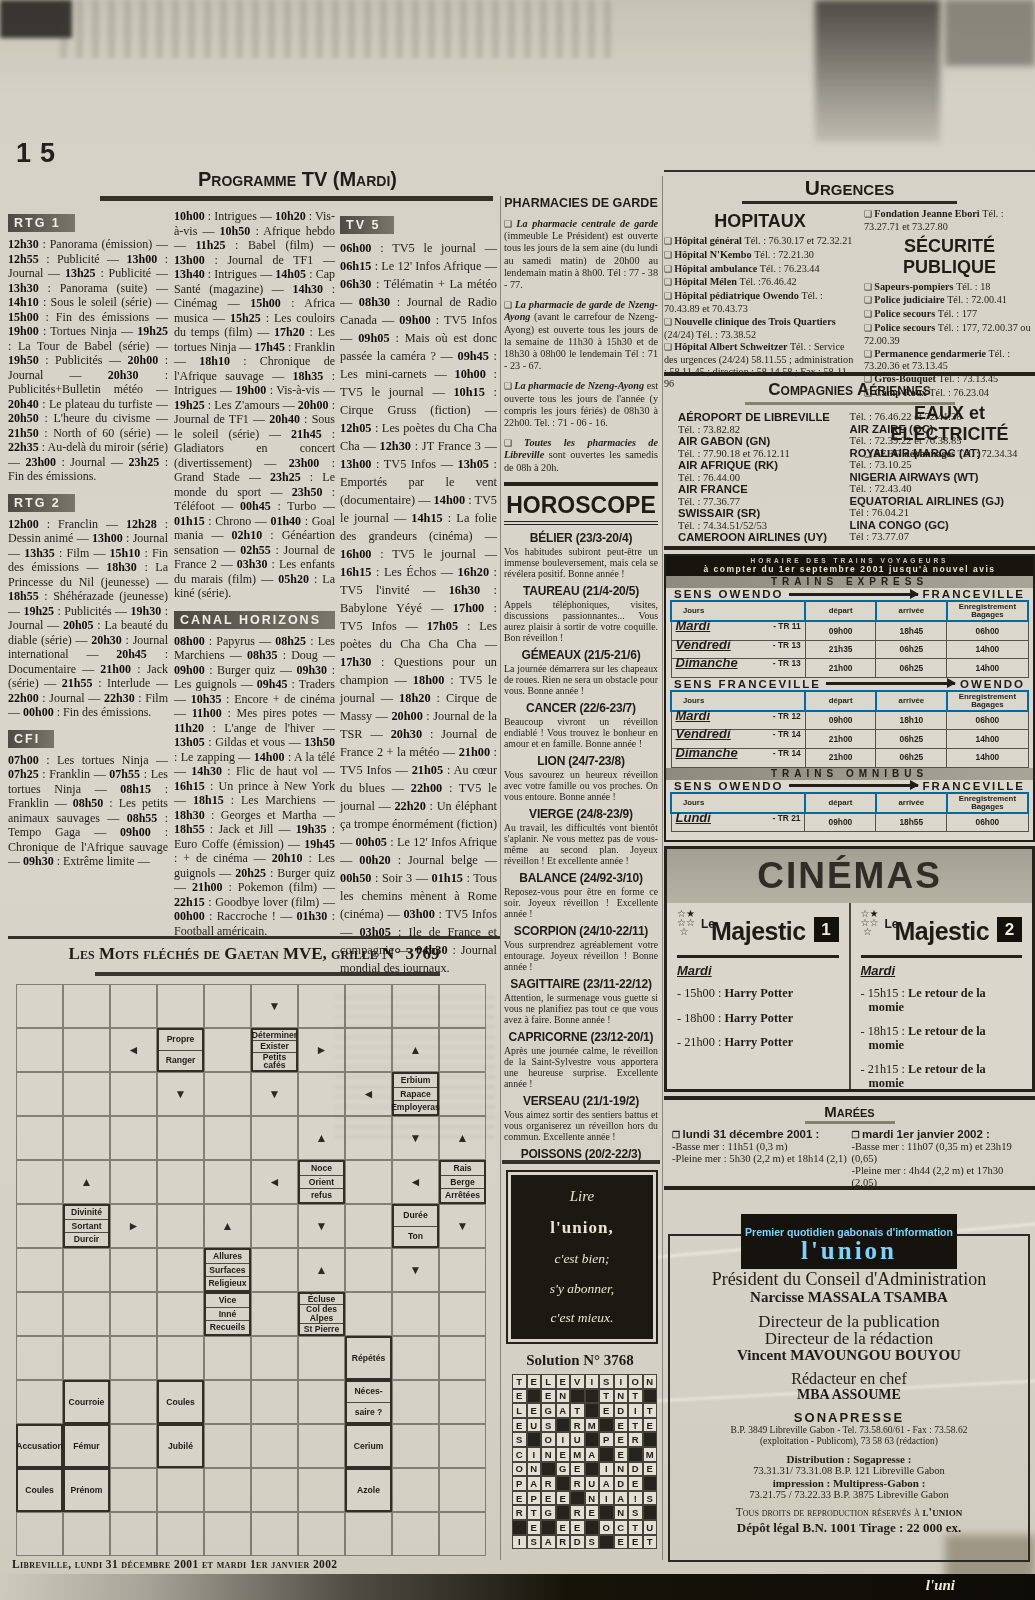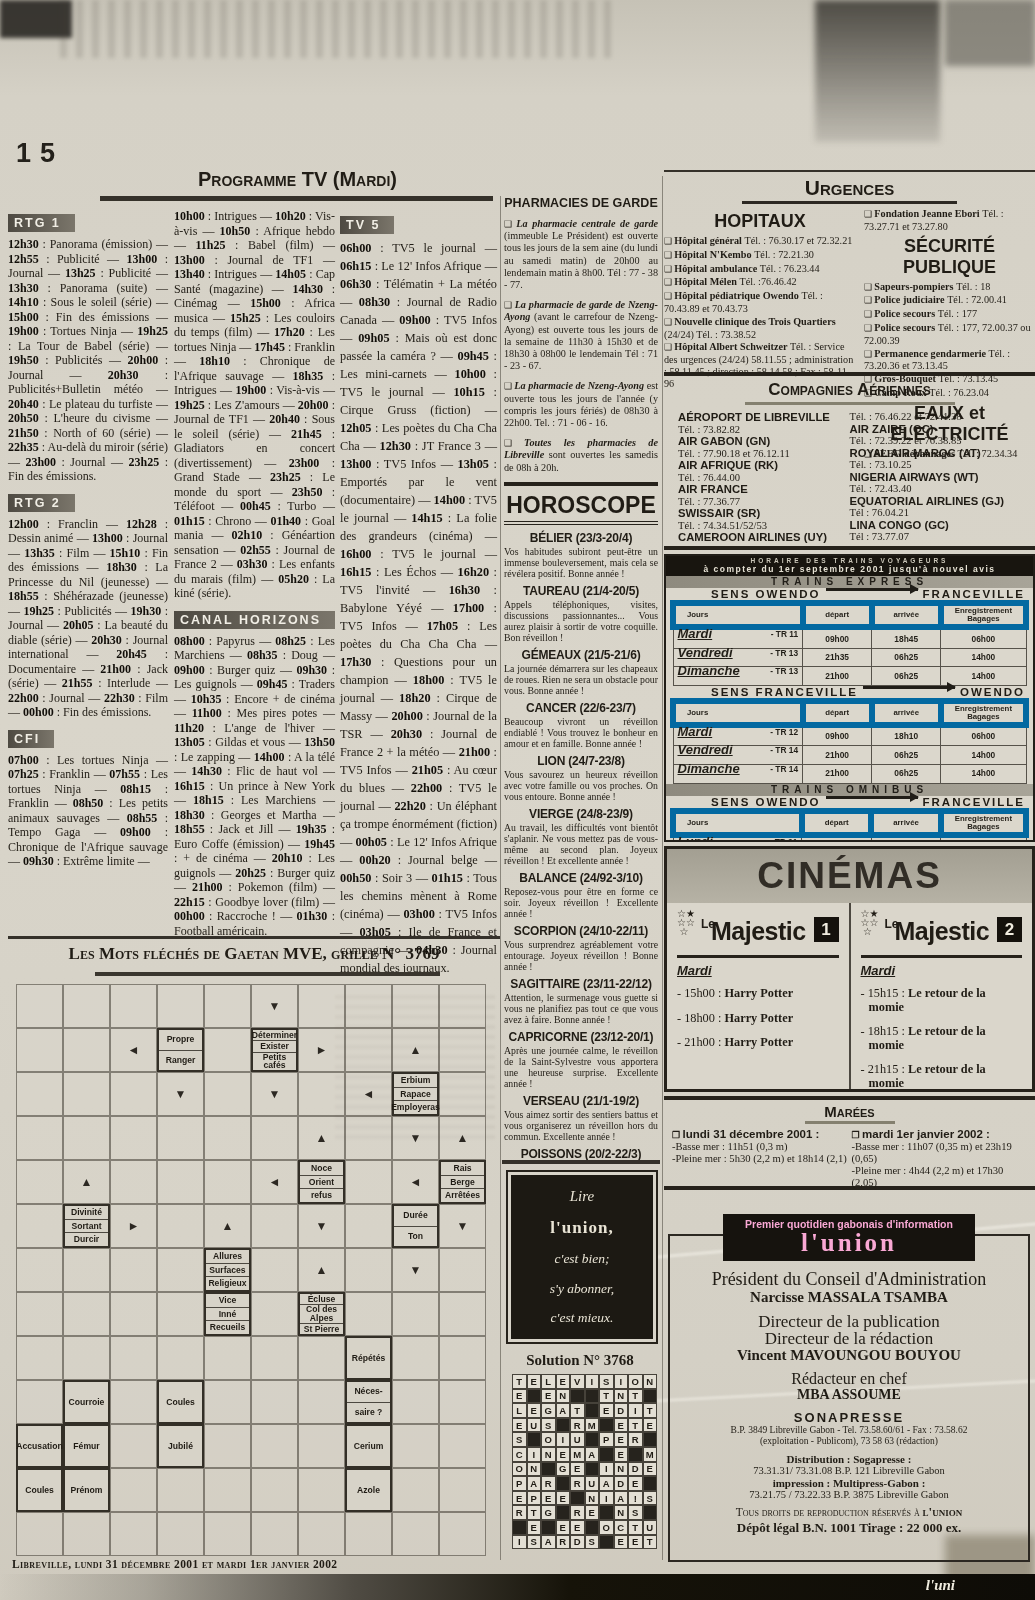--- a/index.html
+++ b/index.html
@@ -80,28 +80,28 @@
   .air-tel{font-size:10.6px;line-height:11.6px;}
 
   #trans{position:absolute;left:664px;top:554px;width:371px;height:288px;border:2px solid #211e18;
     background:#dbd7cc;display:flex;flex-direction:column;overflow:hidden;}
   .tr-head{background:#18150f;text-align:center;color:#e6e2d4;padding:1px 0 2px;}
   .tr-title{font-family:"Liberation Sans",sans-serif;font-weight:bold;font-size:18px;letter-spacing:8px;line-height:19px;}
   .tr-sub1{font-family:"Liberation Sans",sans-serif;font-weight:bold;font-size:6.5px;letter-spacing:3px;line-height:7px;color:#cac6b8;}
   .tr-sub2{font-family:"Liberation Sans",sans-serif;font-weight:bold;font-size:8.5px;letter-spacing:1.5px;line-height:10px;}
   .tr-band{background:linear-gradient(90deg,#8e8a7e,#a8a498);color:#211e18;font-family:"Liberation Sans",sans-serif;
     font-weight:bold;font-size:10px;letter-spacing:5px;text-align:center;line-height:12px;}
-  .tr-sens{display:flex;align-items:flex-start;font-family:"Liberation Sans",sans-serif;font-weight:bold;
-    font-size:11.5px;letter-spacing:2px;padding:0 8px;line-height:12px;margin-left:37px;}
+  .tr-sens{display:flex;align-items:center;font-family:"Liberation Sans",sans-serif;font-weight:bold;
+    font-size:11.5px;letter-spacing:2px;padding:0 8px;line-height:12px;}
   .sens-line{flex:1;height:3px;background:#211e18;margin:0 5px;position:relative;}
   .sens-line::after{content:"";position:absolute;right:-1px;top:-4px;border-left:9px solid #211e18;
     border-top:5px solid transparent;border-bottom:5px solid transparent;}
   .tr-table{width:calc(100% - 8px);margin:0 4px;border-collapse:collapse;
     font-family:"Liberation Sans",sans-serif;font-weight:bold;color:#221f18;}
-  .tr-table th{font-size:7.8px;line-height:8px;border:6px solid #0369a1;padding:1px 11px;text-align:center;}
+  .tr-table th{font-size:7.8px;line-height:8px;border:2px solid #0369a1;padding:1px 11px;text-align:center;}
   .tr-table th.th0{text-align:left;}
   .tr-table td{font-size:8.4px;line-height:8.6px;border:1px solid #56524a;padding:0 4px;text-align:center;}
   .tr-table td.td0{display:flex;justify-content:space-between;border:none;}
   .tr-table tbody tr{border:1px solid #56524a;}
   .tr-table col.c0{width:38%;} .tr-table col.c1{width:20%;} .tr-table col.c2{width:20%;} .tr-table col.c3{width:22%;}
 
   #cinemas{position:absolute;left:664px;top:846px;width:371px;height:246px;border:3px solid #26221b;
     background:#dad6cb;overflow:hidden;}
   .cin-head{height:54px;background:linear-gradient(180deg,#a39f92,#b6b2a5);display:flex;align-items:center;justify-content:center;}
   .cin-title{font-family:"Liberation Sans",sans-serif;font-weight:bold;font-size:37px;letter-spacing:2px;color:#312d26;}
@@ -122,22 +122,22 @@
   #marees{position:absolute;left:664px;top:1096px;width:371px;height:94px;
     border-top:4px solid #26221b;border-bottom:4px solid #26221b;padding:3px 8px 0;}
   .mar-title{text-align:center;font-family:"Liberation Sans",sans-serif;font-weight:bold;font-size:15px;font-variant:small-caps;}
   .mar-title-rule{width:90px;height:3px;background:#84806f;margin:1px auto 4px;}
   .mar-cols{display:flex;gap:4px;}
   .mar-day{flex:1;}
   .mar-date{font-family:"Liberation Sans",sans-serif;font-weight:bold;font-size:11.5px;margin-bottom:1px;}
   .mar-line{font-size:10.6px;line-height:12px;}
 
   #masthead{position:absolute;left:668px;top:1234px;width:362px;height:328px;border:2px solid #2c2822;}
-  .mh-banner{position:absolute;left:50%;transform:translateX(-50%);top:-22px;width:252px;
-    background:#16130e;color:#f9a8d4;text-align:center;padding:4px 0 5px;}
+  .mh-banner{position:absolute;left:50%;transform:translateX(-50%);top:-22px;width:216px;
+    background:#16130e;color:#7dd3fc;text-align:center;padding:12px 0 5px;}
   .mh-tag{font-family:"Liberation Sans",sans-serif;font-weight:bold;font-size:10.5px;}
   .mh-brand{font-weight:bold;font-size:25px;letter-spacing:3px;line-height:26px;}
   .mh-body{padding:34px 6px 0;text-align:center;}
   .mh-t1{font-size:18px;line-height:19px;}
   .mh-n1{font-weight:bold;font-size:15px;margin-bottom:7px;}
   .mh-t2{font-size:17px;line-height:17px;}
   .mh-n2{font-weight:bold;font-size:15px;margin-bottom:7px;}
   .mh-t3{font-size:16px;line-height:16px;}
   .mh-n3{font-weight:bold;font-size:14px;margin-bottom:7px;}
   .mh-co{font-family:"Liberation Sans",sans-serif;font-weight:bold;font-size:13px;letter-spacing:2px;}

